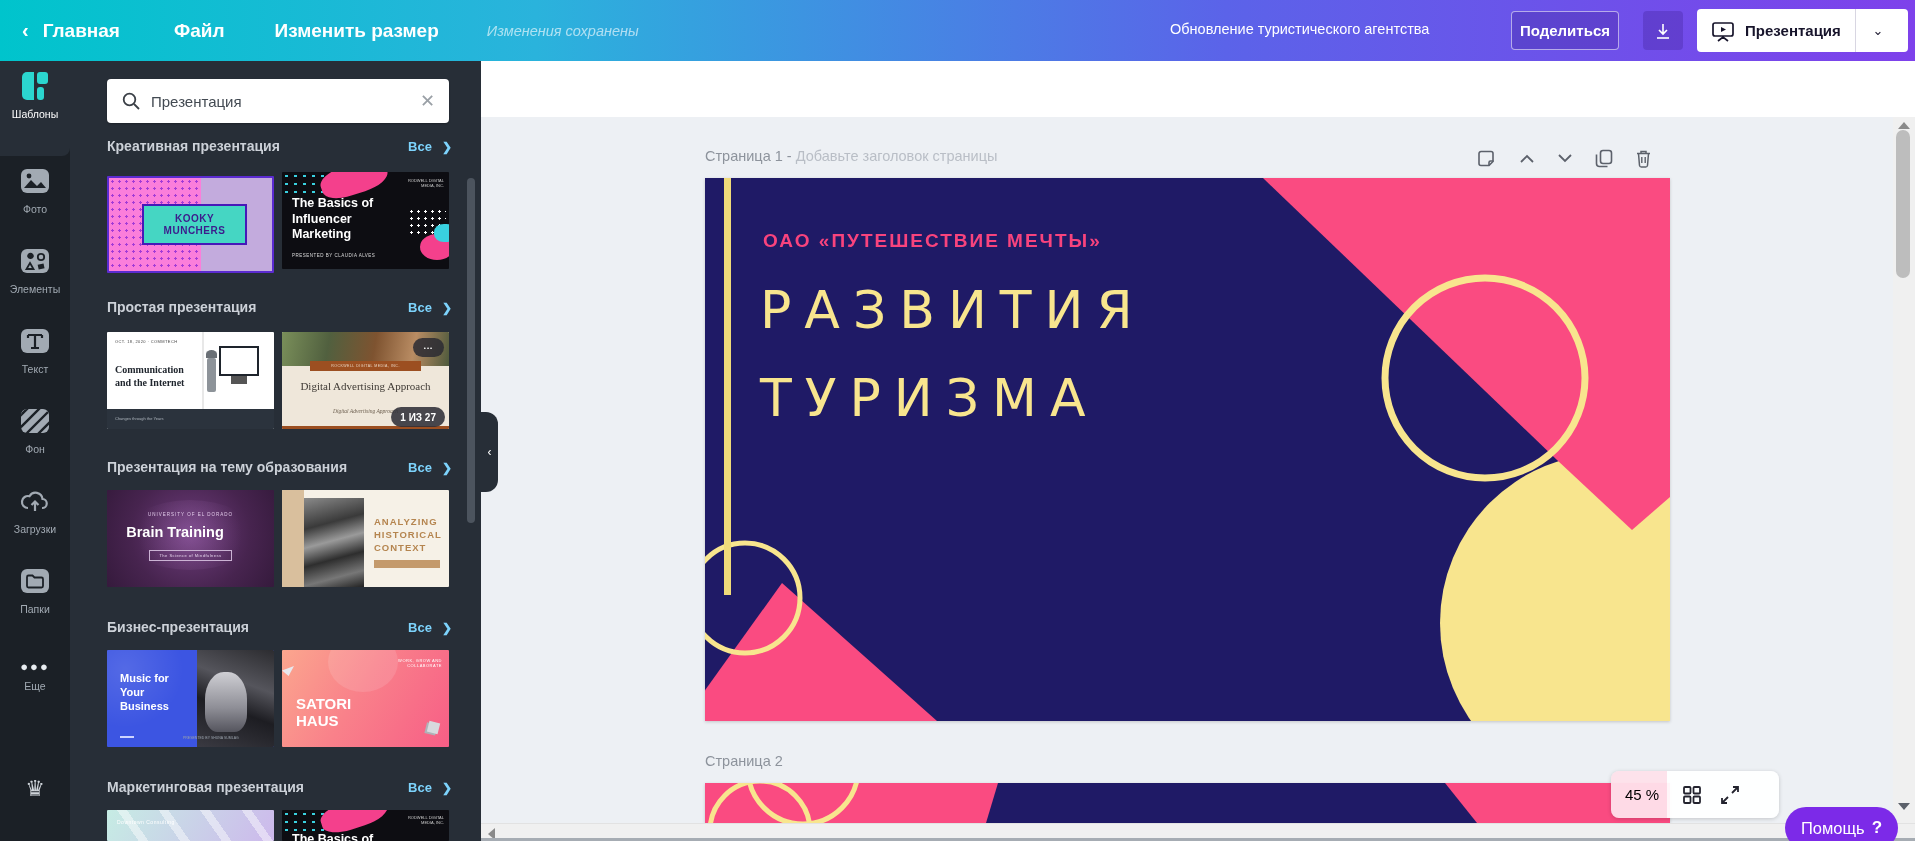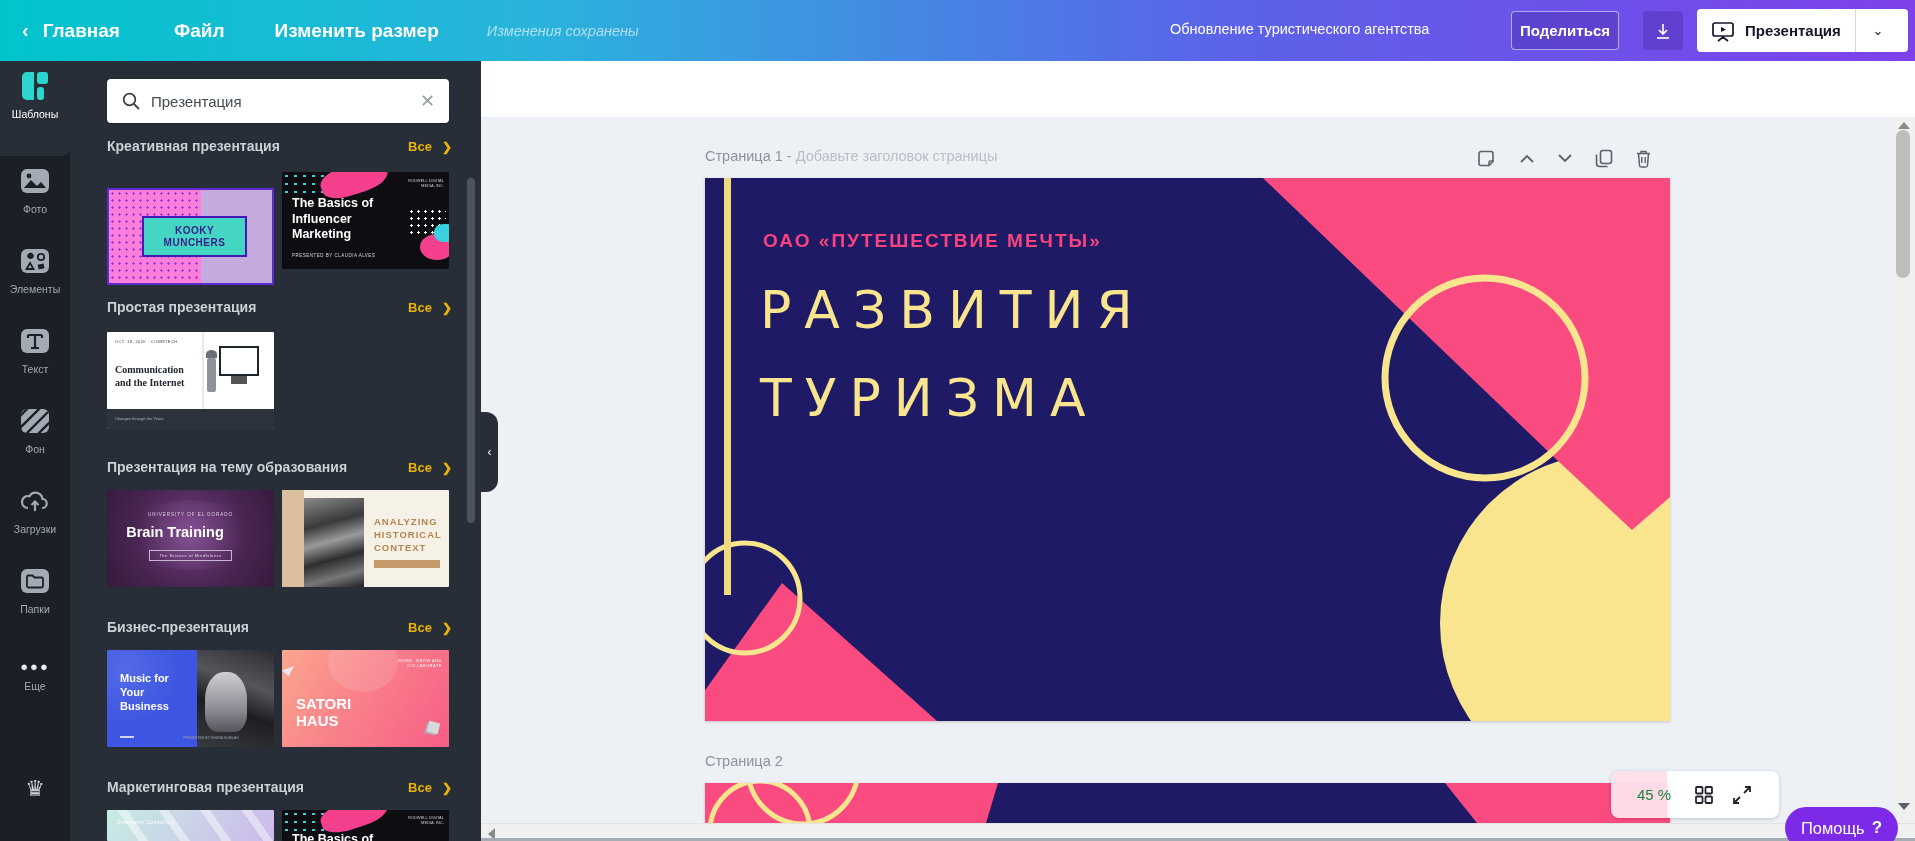--- a/index.html
+++ b/index.html
@@ -39,21 +39,21 @@
 
   
   .panel { left:70px; top:61px; width:411px; height:780px; background:#272e37; z-index:10; }
   .search { position:absolute; left:37px; top:18px; width:342px; height:44px; background:#fff; border-radius:4px;
     display:flex; align-items:center; box-shadow:0 1px 2px rgba(0,0,0,0.25); }
   .search input { border:none; outline:none; flex:1; font-size:15px; color:#434a52; font-family:"Liberation Sans",sans-serif; background:transparent; }
   .search .mag { margin:0 10px 0 14px; }
   .search .clear { margin-right:14px; color:#9aa0a6; font-size:18px; cursor:pointer; }
   .sec-head { position:absolute; left:37px; width:345px; height:20px; display:flex; justify-content:space-between; align-items:center; }
   .sec-title { color:#ccd1d8; font-size:14px; font-weight:bold; }
-  .sec-all { color:#eab308; font-size:13px; font-weight:bold; cursor:pointer; }
+  .sec-all { color:#7dd3fc; font-size:13px; font-weight:bold; cursor:pointer; }
   .sec-all .gt { margin-left:10px; font-size:12px; }
   .thumb { position:absolute; width:167px; height:97px; border-radius:1px; overflow:hidden; cursor:pointer; }
   .t-col2 { left:212px; }
   .panel-scroll-thumb { position:absolute; left:397px; top:117px; width:8px; height:345px; background:#4c545e; border-radius:4px; cursor:pointer; }
   .collapse-tab { position:absolute; left:481px; top:412px; width:17px; height:80px; background:#272e37;
     border-radius:0 12px 12px 0; z-index:11; color:#fff; display:flex; align-items:center; justify-content:center;
     font-size:12px; cursor:pointer; }
 
   
   .tiny { position:absolute; line-height:1.25; }
@@ -68,21 +68,21 @@
   .slide-company { position:absolute; left:58px; top:52px; color:#f8437d; font-size:19px; font-weight:bold; letter-spacing:2px; cursor:pointer; }
   .slide-title { position:absolute; left:55px; top:88px; color:#f8e58e; font-size:52px; letter-spacing:13px;
     line-height:88px; font-family:"DejaVu Sans",sans-serif; font-weight:normal; cursor:pointer; }
   .page2-label { left:705px; top:753px; color:#8d939c; font-size:14.5px; }
   .slide2 { left:705px; top:783px; width:965px; height:40px; overflow:hidden; box-shadow:0 1px 3px rgba(0,0,0,0.18); cursor:pointer; }
 
   
   .zoombar { left:1611px; top:771px; width:168px; height:47px; background:rgba(255,255,255,0.95); border-radius:8px;
     box-shadow:0 1px 4px rgba(0,0,0,0.18); display:flex; align-items:center; z-index:40; overflow:hidden; }
   .zoombar .tint { position:absolute; left:0; top:0; width:56px; height:47px; background:rgba(250,75,129,0.16); }
-  .zoom-val { font-size:15px; color:#15803d; margin-left:26px; cursor:pointer; position:relative; }
+  .zoom-val { font-size:15px; color:#000000; margin-left:14px; cursor:pointer; position:relative; }
   .zb-btn { margin-left:20px; cursor:pointer; display:flex; align-items:center; position:relative; }
   .help-btn { left:1785px; top:807px; width:113px; height:42px; border-radius:26px; background:#7c2ae8; color:#fff;
     display:flex; align-items:center; justify-content:center; font-size:16.5px; z-index:41; cursor:pointer; }
   .help-btn b { margin-left:7px; font-size:17px; }
 
   
   .vscroll { left:1893px; top:117px; width:22px; height:706px; background:#f0f0f0; z-index:35; }
   .vthumb { position:absolute; left:3px; top:13px; width:14px; height:148px; background:#bdbdbd; border-radius:7px; cursor:pointer; }
   .varrow { position:absolute; left:4px; width:0; height:0; cursor:pointer; }
   .hscroll { left:481px; top:823px; width:1434px; height:18px; background:#f0f0f0; border-top:1px solid #e2e2e2; z-index:35; }
@@ -199,21 +199,21 @@
       </svg>
       <input type="text" value="Презентация" style="">
       <span class="clear">✕</span>
     </div>
 
     <div class="sec-head" style="top:75px;gap:27px;">
       <span class="sec-title">Креативная презентация</span>
       <span class="sec-all"><span>Все</span><span class="gt">❯</span></span>
     </div>
 
-    <div class="thumb" style="left:37px; top:127px; border:2px solid #5b2bd0;">
+    <div class="thumb" style="left:37px; top:115px; border:2px solid #5b2bd0;">
       <div class="abs" style="left:0;top:0;width:92px;height:93px;background:#fb7edb;background-image:radial-gradient(#a23bd6 1.2px, transparent 1.3px);background-size:7px 7px;"></div>
       <div class="abs" style="left:92px;top:0;width:71px;height:93px;background:#c3abdd;"></div>
       <div class="abs" style="left:33px;top:26px;width:105px;height:41px;background:#45d6c3;border:2px solid #4718b8;display:flex;align-items:center;justify-content:center;">
         <span style="color:#3c1c8c;font-weight:bold;font-size:10px;text-align:center;letter-spacing:0.5px;line-height:1.2;width:70px;">KOOKY MUNCHERS</span>
       </div>
     </div>
 
     <div class="thumb t-col2" style="top:111px; background:#0d0d12;">
       <div class="abs" style="left:0;top:0;width:46px;height:26px;background-image:radial-gradient(#39d1e0 1.5px, transparent 1.6px);background-size:9px 8px;"></div>
       <div class="abs" style="left:38px;top:-8px;width:68px;height:30px;background:#f4408c;border-radius:40%;transform:rotate(-18deg);"></div>
@@ -236,20 +236,35 @@
       <div class="abs" style="left:95px;top:0;width:2px;height:87px;background:#e8e8e8;"></div>
       <div class="abs" style="left:112px;top:14px;width:40px;height:30px;border:2px solid #1e242c;background:#fff;"></div>
       <div class="abs" style="left:124px;top:44px;width:16px;height:8px;background:#555;"></div>
       <div class="abs" style="left:100px;top:26px;width:9px;height:34px;background:#8d9399;border-radius:2px;"></div>
       <div class="abs" style="left:99px;top:18px;width:11px;height:8px;background:#6a7076;border-radius:50% 50% 0 0;"></div>
       <div class="abs" style="left:0;top:77px;width:167px;height:20px;background:#2b333d;">
         <span class="tiny" style="left:8px;top:7px;color:#aeb6be;font-size:4px;">Changes through the Years</span>
       </div>
     </div>
 
+    <div class="thumb t-col2" style="top:271px; background:#efe7da;">
+      <div class="abs" style="left:0;top:0;width:167px;height:34px;background:linear-gradient(100deg,#7a8f5a,#51603f 28%,#7e5330 55%,#b98c63 78%,#4e5a3c);"></div>
+      <div class="abs" style="left:28px;top:29px;width:111px;height:10px;background:#9c4f21;display:flex;align-items:center;justify-content:center;">
+        <span style="color:#e8d6c4;font-size:3.5px;letter-spacing:0.5px;">ROCKWELL DIGITAL MEDIA, INC.</span>
+      </div>
+      <span class="tiny" style="left:0;top:48px;width:167px;text-align:center;color:#3f3a35;font-size:11px;font-family:'Liberation Serif',serif;">Digital Advertising Approach</span>
+      <span class="tiny" style="left:0;top:76px;width:167px;text-align:center;color:#6a5c4c;font-size:5.5px;font-style:italic;font-family:'Liberation Serif',serif;">Digital Advertising Approach</span>
+      <div class="abs" style="left:0;bottom:0;width:167px;height:3px;background:#9c4f21;"></div>
+      <div class="abs" style="right:5px;top:6px;width:31px;height:19px;background:rgba(42,42,50,0.85);border-radius:10px;display:flex;align-items:center;justify-content:center;">
+        <span style="color:#fff;font-size:6px;letter-spacing:1px;">•••</span>
+      </div>
+      <div class="abs" style="right:4px;bottom:2px;height:20px;padding:0 9px;background:rgba(48,48,56,0.88);border-radius:11px;display:flex;align-items:center;">
+        <span style="color:#fff;font-size:10px;font-weight:bold;">1 ИЗ 27</span>
+      </div>
+    </div>
 
     <div class="sec-head" style="top:396px;">
       <span class="sec-title">Презентация на тему образования</span>
       <span class="sec-all"><span>Все</span><span class="gt">❯</span></span>
     </div>
 
     <div class="thumb" style="left:37px; top:429px; background:radial-gradient(circle at 50% 45%, #6e3d7c, #47244f 60%, #351a3c);">
       <div class="abs" style="left:18px;top:10px;width:130px;height:70px;border-radius:50%;background:radial-gradient(circle,rgba(200,140,220,0.25),transparent 70%);"></div>
       <span class="tiny" style="left:0;top:22px;width:167px;text-align:center;color:#e0c8e8;font-size:4.5px;letter-spacing:1px;">UNIVERSITY OF EL DORADO</span>
       <span class="tiny" style="left:0;top:33px;width:136px;text-align:center;color:#ffffff;font-size:14.5px;font-weight:bold;">Brain Training</span>

